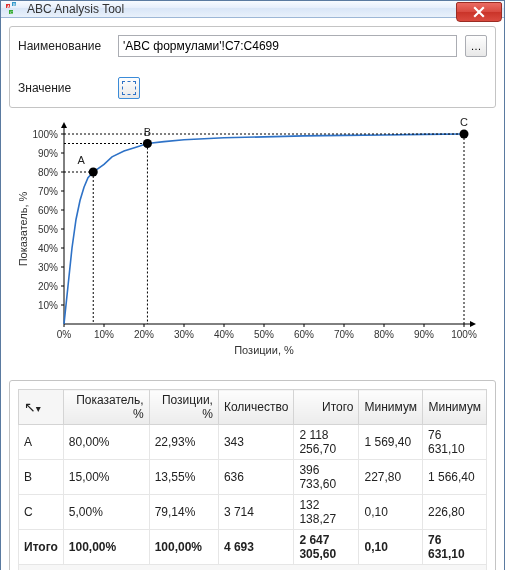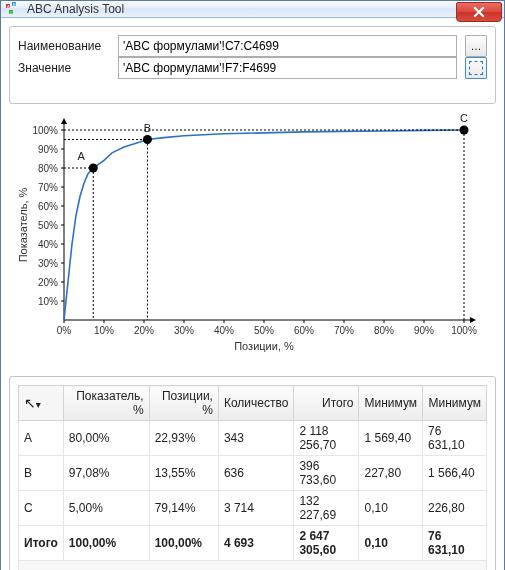--- a/index.html
+++ b/index.html
@@ -45,21 +45,21 @@
     display:flex; flex-direction:column;
     gap:6px;
     background:#fff;
   }
   .panel {
     border:1px solid #c4c4c4;
     border-radius:3px;
     padding:8px;
     background:#fff;
   }
-  .form-row { display:flex; align-items:center; gap:8px; margin-bottom:0;}
+  .form-row { display:flex; align-items:center; gap:8px; margin-bottom:20px;}
   .form-label { width:92px; color:#222; }
   .text-input {
     flex:1; height:22px;
     border:1px solid #abadb3;
     padding:8px 4px;
     font-size:12px;
     background:#fff;
   }
   .icon-btn {
     width:22px; height:22px;
@@ -122,23 +122,22 @@
   <div class="body">
 
     <div class="panel">
       <div class="form-row">
         <span class="form-label">Наименование</span>
         <input class="text-input" type="text" value="'ABC формулами'!C7:C4699" style="">
         <div class="icon-btn">
             <span>…</span>
           </div>
       </div>
-      <div class="form-row" style="margin-bottom:16px;">
+      <div class="form-row" style="margin-bottom:0;">
         <span class="form-label">Значение</span>
-        <input class="text-input" type="text" value="'ABC формулами'!F7:F4699" style="">
         <div class="icon-btn sel">
           <span style="width:14px;height:14px;border:1px dashed #2e72c7;display:block;"></span>
         </div>
       </div>
     </div>
 
     <div class="panel chart-area">
       <svg id="chart-svg" width="470" height="255" viewBox="0 0 470 255">
           <line x1="55" y1="14" x2="55" y2="210" stroke="#000" stroke-width="1"></line>
           <path d="M 55 8 l -3 6 l 6 0 z" fill="#000"></path>
@@ -222,33 +221,33 @@
               <td class="row-label">A</td>
               <td>80,00%</td>
               <td>22,93%</td>
               <td>343</td>
               <td>2 118 256,70</td>
               <td>1 569,40</td>
               <td>76 631,10</td>
             </tr>
             <tr>
               <td class="row-label">B</td>
-              <td>97,08%</td>
+              <td>15,00%</td>
               <td>13,55%</td>
               <td>636</td>
               <td>396 733,60</td>
               <td>227,80</td>
               <td>1 566,40</td>
             </tr>
             <tr>
               <td class="row-label">C</td>
               <td>5,00%</td>
               <td>79,14%</td>
               <td>3 714</td>
-              <td>132 227,69</td>
+              <td>132 138,27</td>
               <td>0,10</td>
               <td>226,80</td>
             </tr>
             <tr class="total">
               <td class="row-label">Итого</td>
               <td>100,00%</td>
               <td>100,00%</td>
               <td>4 693</td>
               <td>2 647 305,60</td>
               <td>0,10</td>

